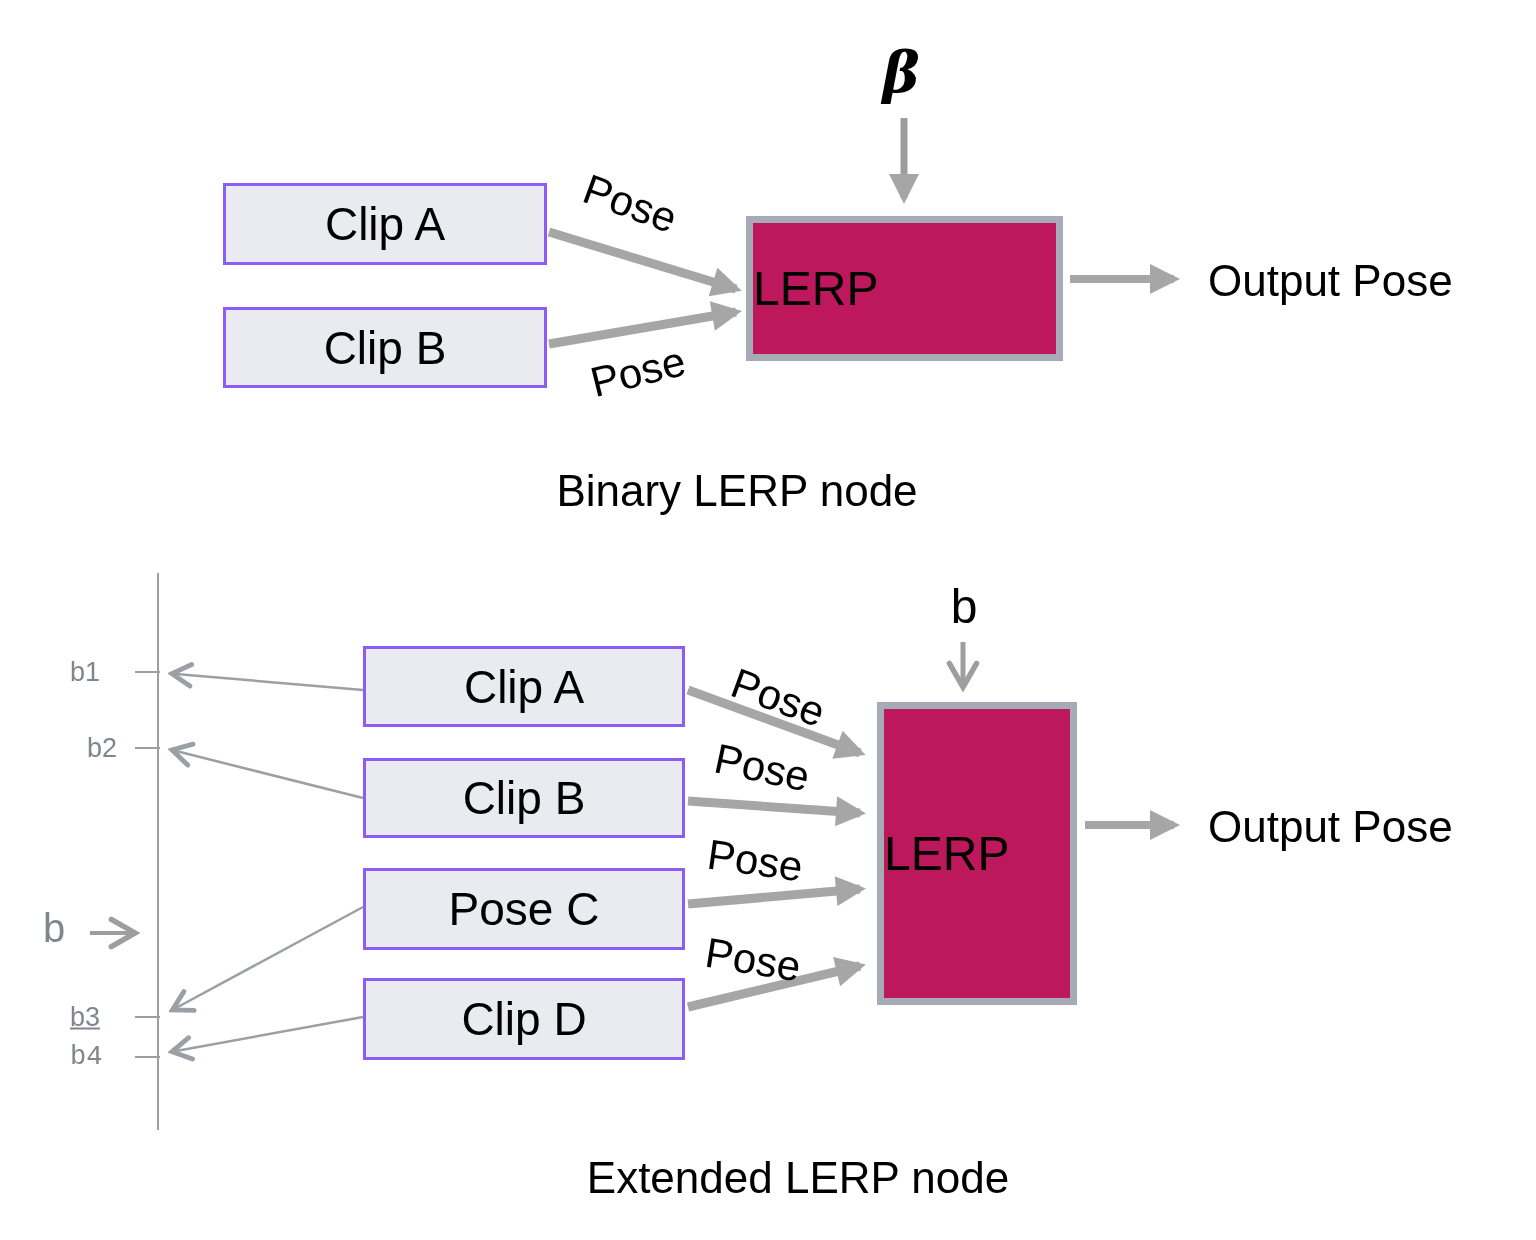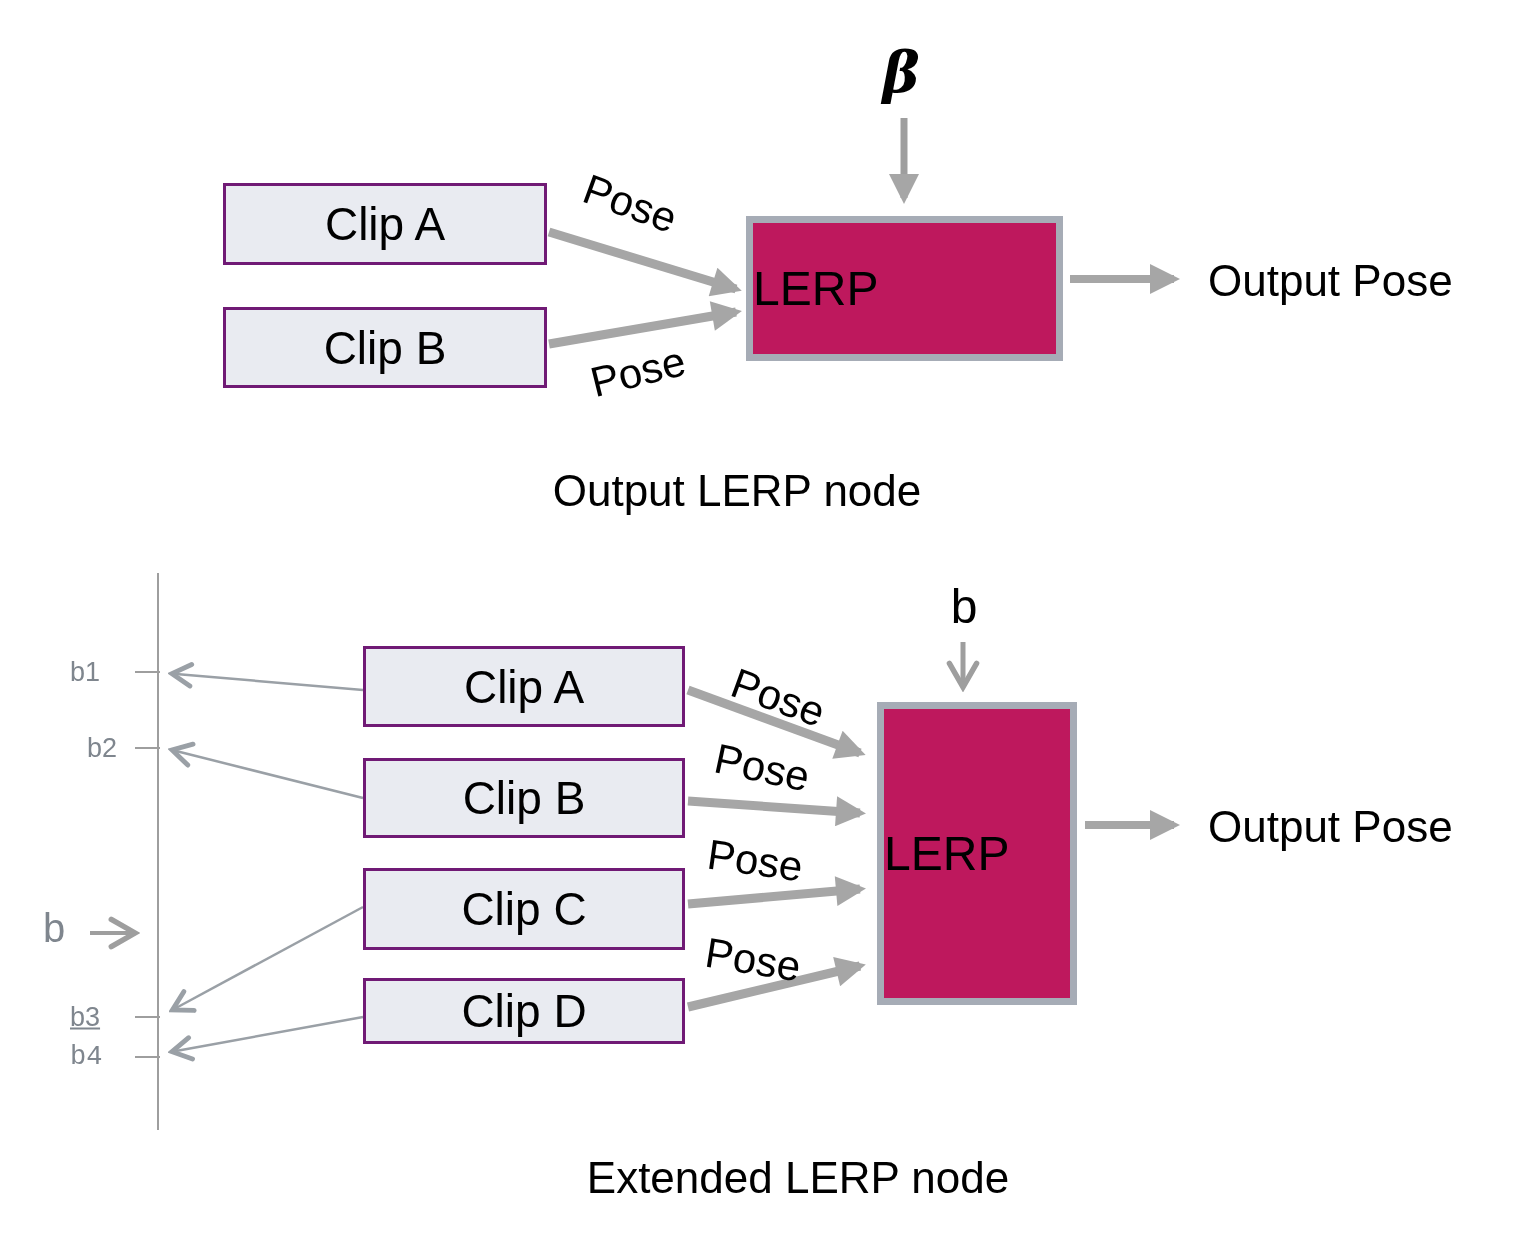--- a/index.html
+++ b/index.html
@@ -8,21 +8,21 @@
     width:1536px; height:1240px;
     background:#ffffff;
     font-family:"Liberation Sans", sans-serif;
     color:#000;
     overflow:hidden;
   }
   #arrows { position:absolute; left:0; top:0; width:1536px; height:1240px; }
   .clip-box {
     position:absolute;
     background:#e9ebf1;
-    border:3px solid #701a75;
+    border:3px solid #8b5cf6;
     box-sizing:border-box;
     display:flex; align-items:center; justify-content:center;
     font-size:46px; color:#000;
   }
   .lerp-box {
     position:absolute;
     background:#be185d;
     border:7px solid #a6acb6;
     box-sizing:border-box;
     display:flex; align-items:center; 
@@ -125,39 +125,39 @@
   <div class="pose-label" style="left:638px; top:372px; transform:translate(-50%,-50%) rotate(-14deg);">Pose</div>
 
   <div class="beta-label" style="left:901px; top:72px;">β</div>
 
   <div class="lerp-box" style="left:746px; top:216px; width:317px; height:145px;">
     <span>LERP</span>
   </div>
 
   <div class="output-label" style="left:1208px; top:281px;">Output Pose</div>
 
-  <div class="caption" style="left:737px; top:491px;">Output LERP node</div>
+  <div class="caption" style="left:737px; top:491px;">Binary LERP node</div>
 
   <div class="tick-label" style="left:70px; top:672px;">b1</div>
   <div class="tick-label" style="left:87px; top:748px;">b2</div>
   <div class="tick-label" style="left:70px; top:1017px;text-decoration:underline;">b3</div>
   <div class="tick-label" style="left:70px; top:1057px;font-family:Liberation Mono, monospace;">b4</div>
 
   <div class="b-gray-label" style="left:54px; top:928px;">b</div>
 
   <div class="clip-box" style="left:363px; top:646px; width:322px; height:81px;">
     <span>Clip A</span>
   </div>
   <div class="clip-box" style="left:363px; top:758px; width:322px; height:80px;">
     <span>Clip B</span>
   </div>
   <div class="clip-box" style="left:363px; top:868px; width:322px; height:82px;">
-    <span>Clip C</span>
+    <span>Pose C</span>
   </div>
-  <div class="clip-box" style="left:363px; top:978px; width:322px; height:66px;">
+  <div class="clip-box" style="left:363px; top:978px; width:322px; height:82px;">
     <span>Clip D</span>
   </div>
 
   <div class="pose-label" style="left:778px; top:698px; transform:translate(-50%,-50%) rotate(20deg);">Pose</div>
   <div class="pose-label" style="left:762px; top:768px; transform:translate(-50%,-50%) rotate(12deg);">Pose</div>
   <div class="pose-label" style="left:755px; top:861px; transform:translate(-50%,-50%) rotate(8deg);">Pose</div>
   <div class="pose-label" style="left:753px; top:960px; transform:translate(-50%,-50%) rotate(9deg);">Pose</div>
 
   <div class="b-black-label" style="left:964px; top:606px;">b</div>
 

